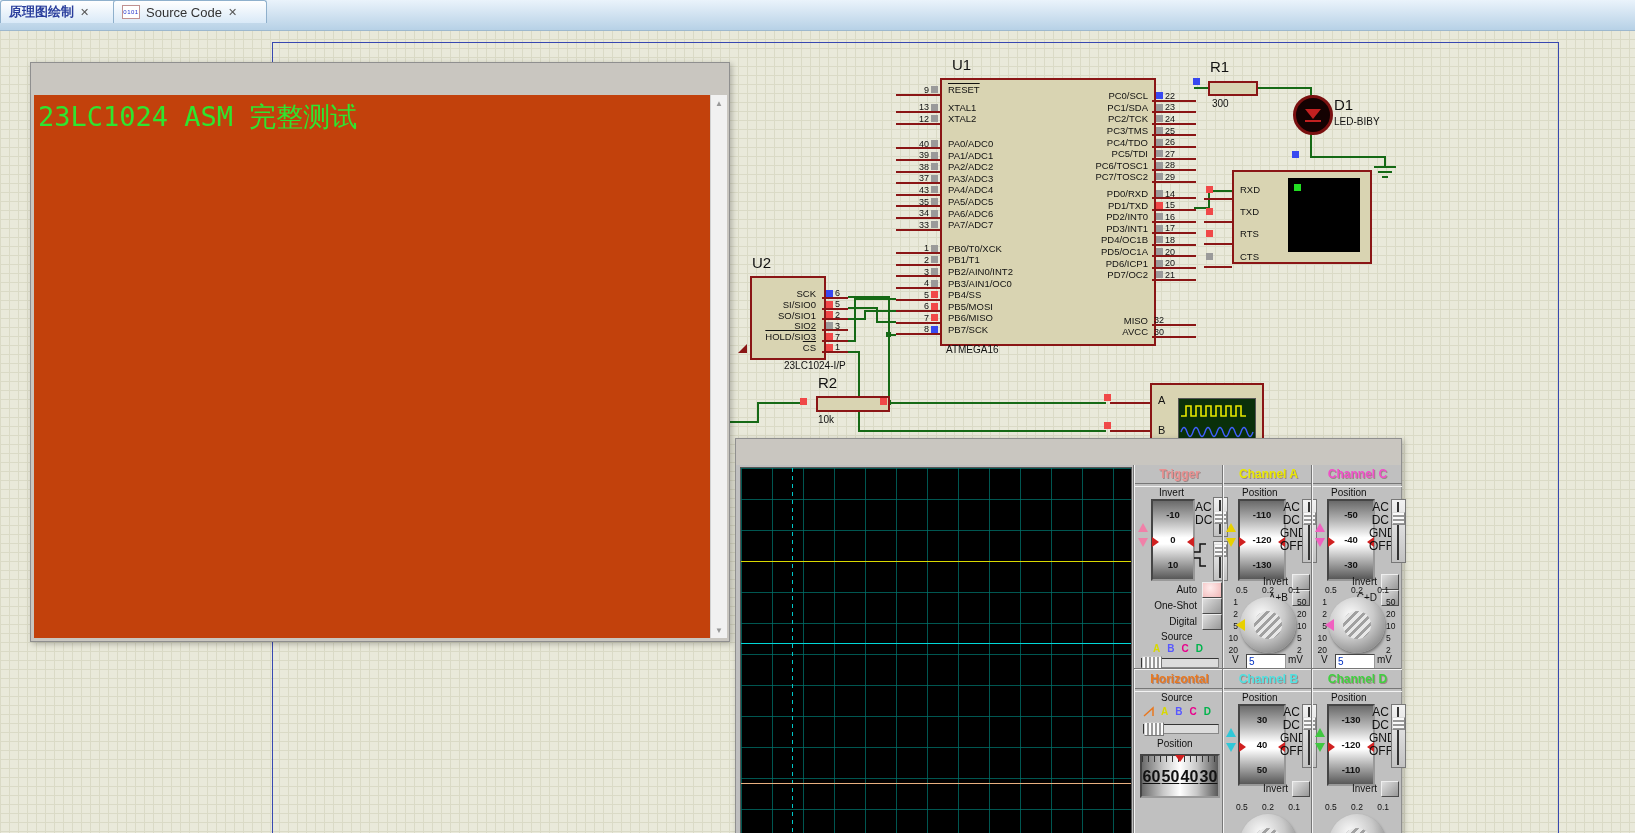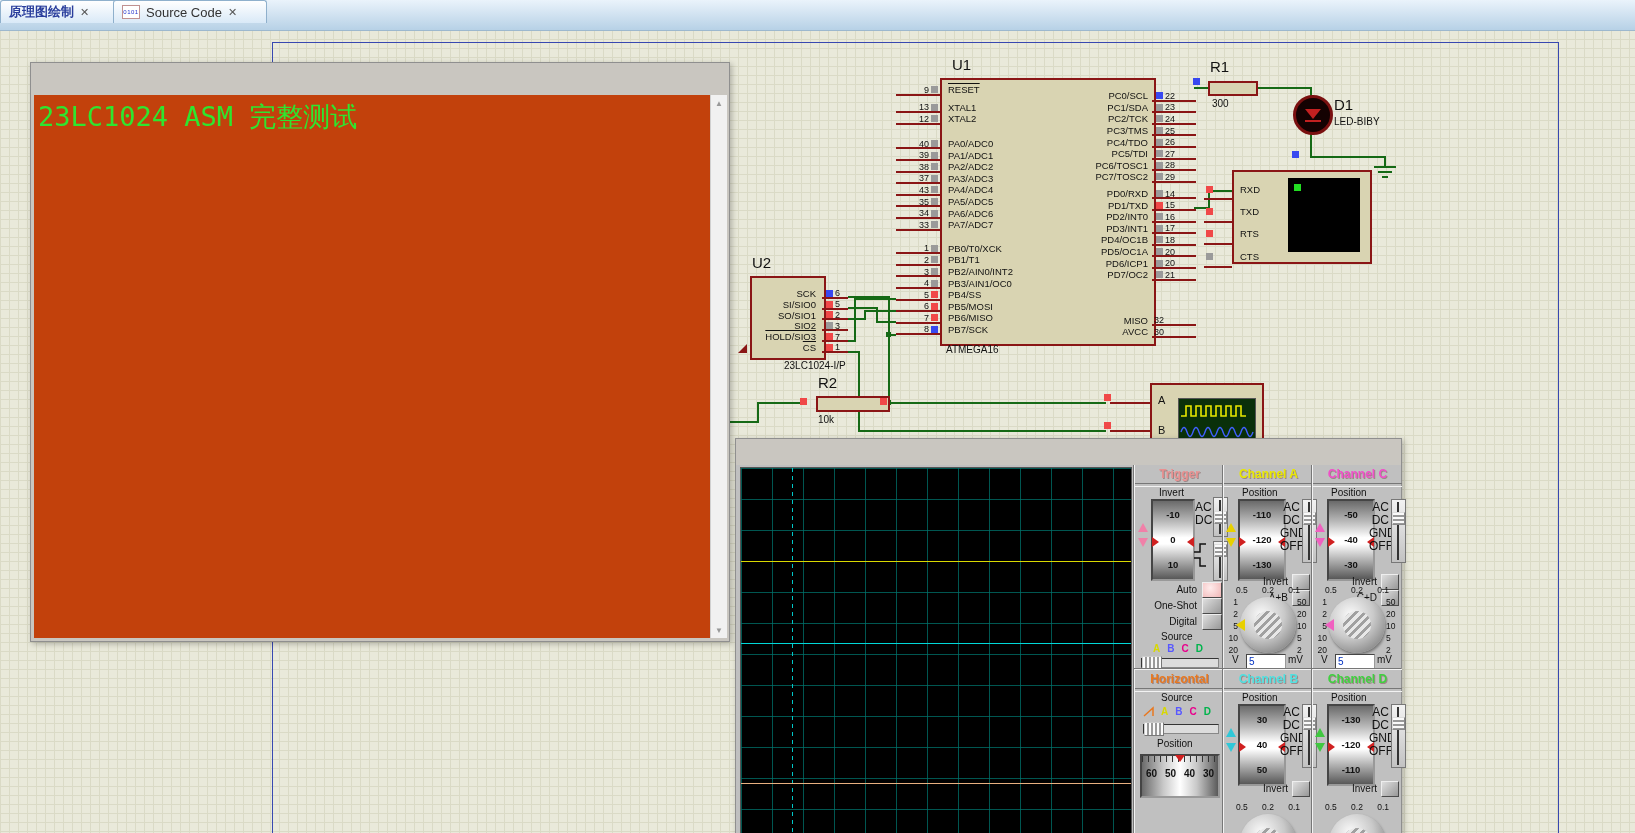--- a/index.html
+++ b/index.html
@@ -119,21 +119,21 @@
                background:radial-gradient(circle at 38% 32%,#fafafa,#c9c9c9 45%,#8f8f8f 78%,#737373);
                box-shadow:1px 2px 3px rgba(0,0,0,.4);}
   .knob-stripe{position:absolute;left:14px;top:14px;width:28px;height:28px;border-radius:50%;
                background:repeating-linear-gradient(135deg,#e8e8e8 0 3px,#a0a0a0 3px 6px);}
   .kptr{position:absolute;width:0;height:0;border-top:6px solid transparent;border-bottom:6px solid transparent;}
   .hdial{position:absolute;height:40px;border:2px inset #999;
          background:linear-gradient(90deg,#6a6a6a,#c8c8c8 28%,#ffffff 50%,#c8c8c8 72%,#5a5a5a);}
   .hdial-ticks{position:absolute;left:0;top:0;width:100%;height:6px;
                background:repeating-linear-gradient(90deg,#333 0 1px,transparent 1px 6px);}
   .hdial-nums{position:absolute;left:0;top:12px;width:100%;display:flex;justify-content:space-around;
-              font-size:10px;font-weight:bold;color:#111;}
+              font-size:16px;font-weight:bold;color:#111;text-decoration:underline;}
   .hdial-ptr{position:absolute;left:50%;top:-1px;margin-left:-5px;width:0;height:0;
              border-left:5px solid transparent;border-right:5px solid transparent;border-top:7px solid #d02020;}
   .vdiv{position:absolute;width:34px;height:13px;border:1px inset #999;background:#fff;color:#0030c0;
         font-size:10px;font-family:"Liberation Sans",sans-serif;padding:0 2px;}
   .unit{position:absolute;font-size:10px;color:#111;}
   .edge-icons{position:absolute;display:flex;flex-direction:column;gap:4px;}
 </style>
 </head>
 <body>
 

